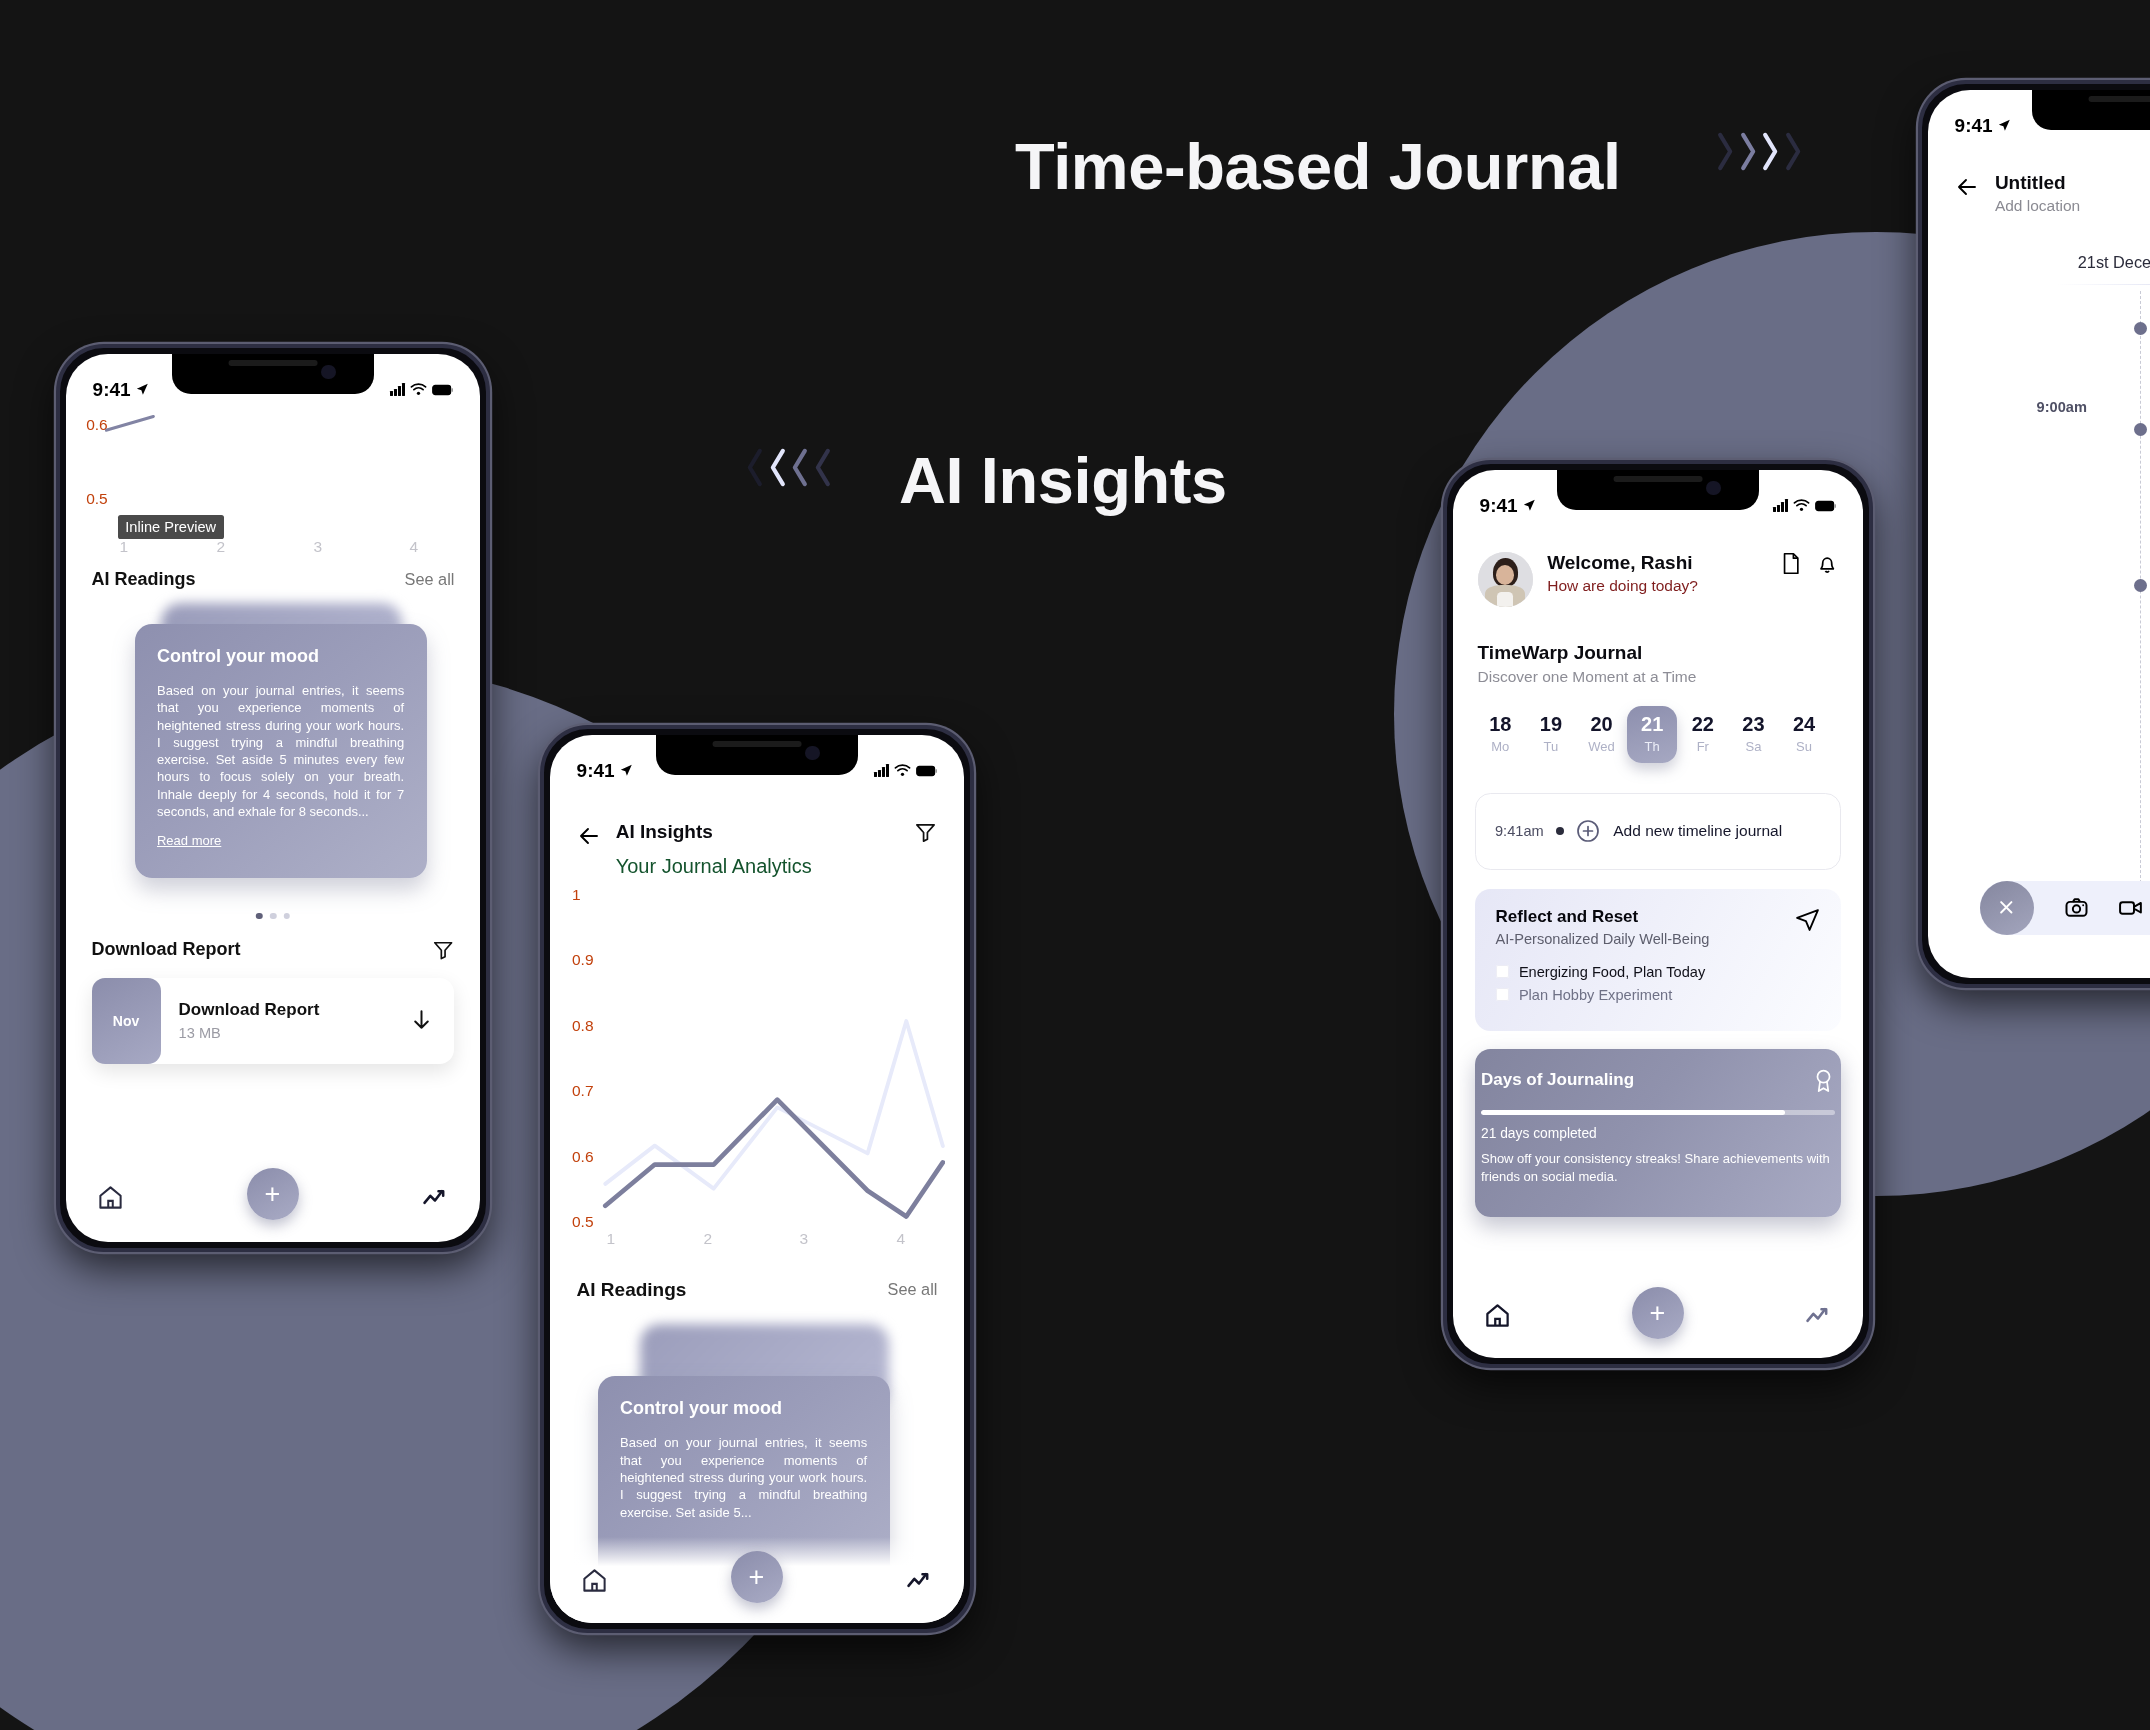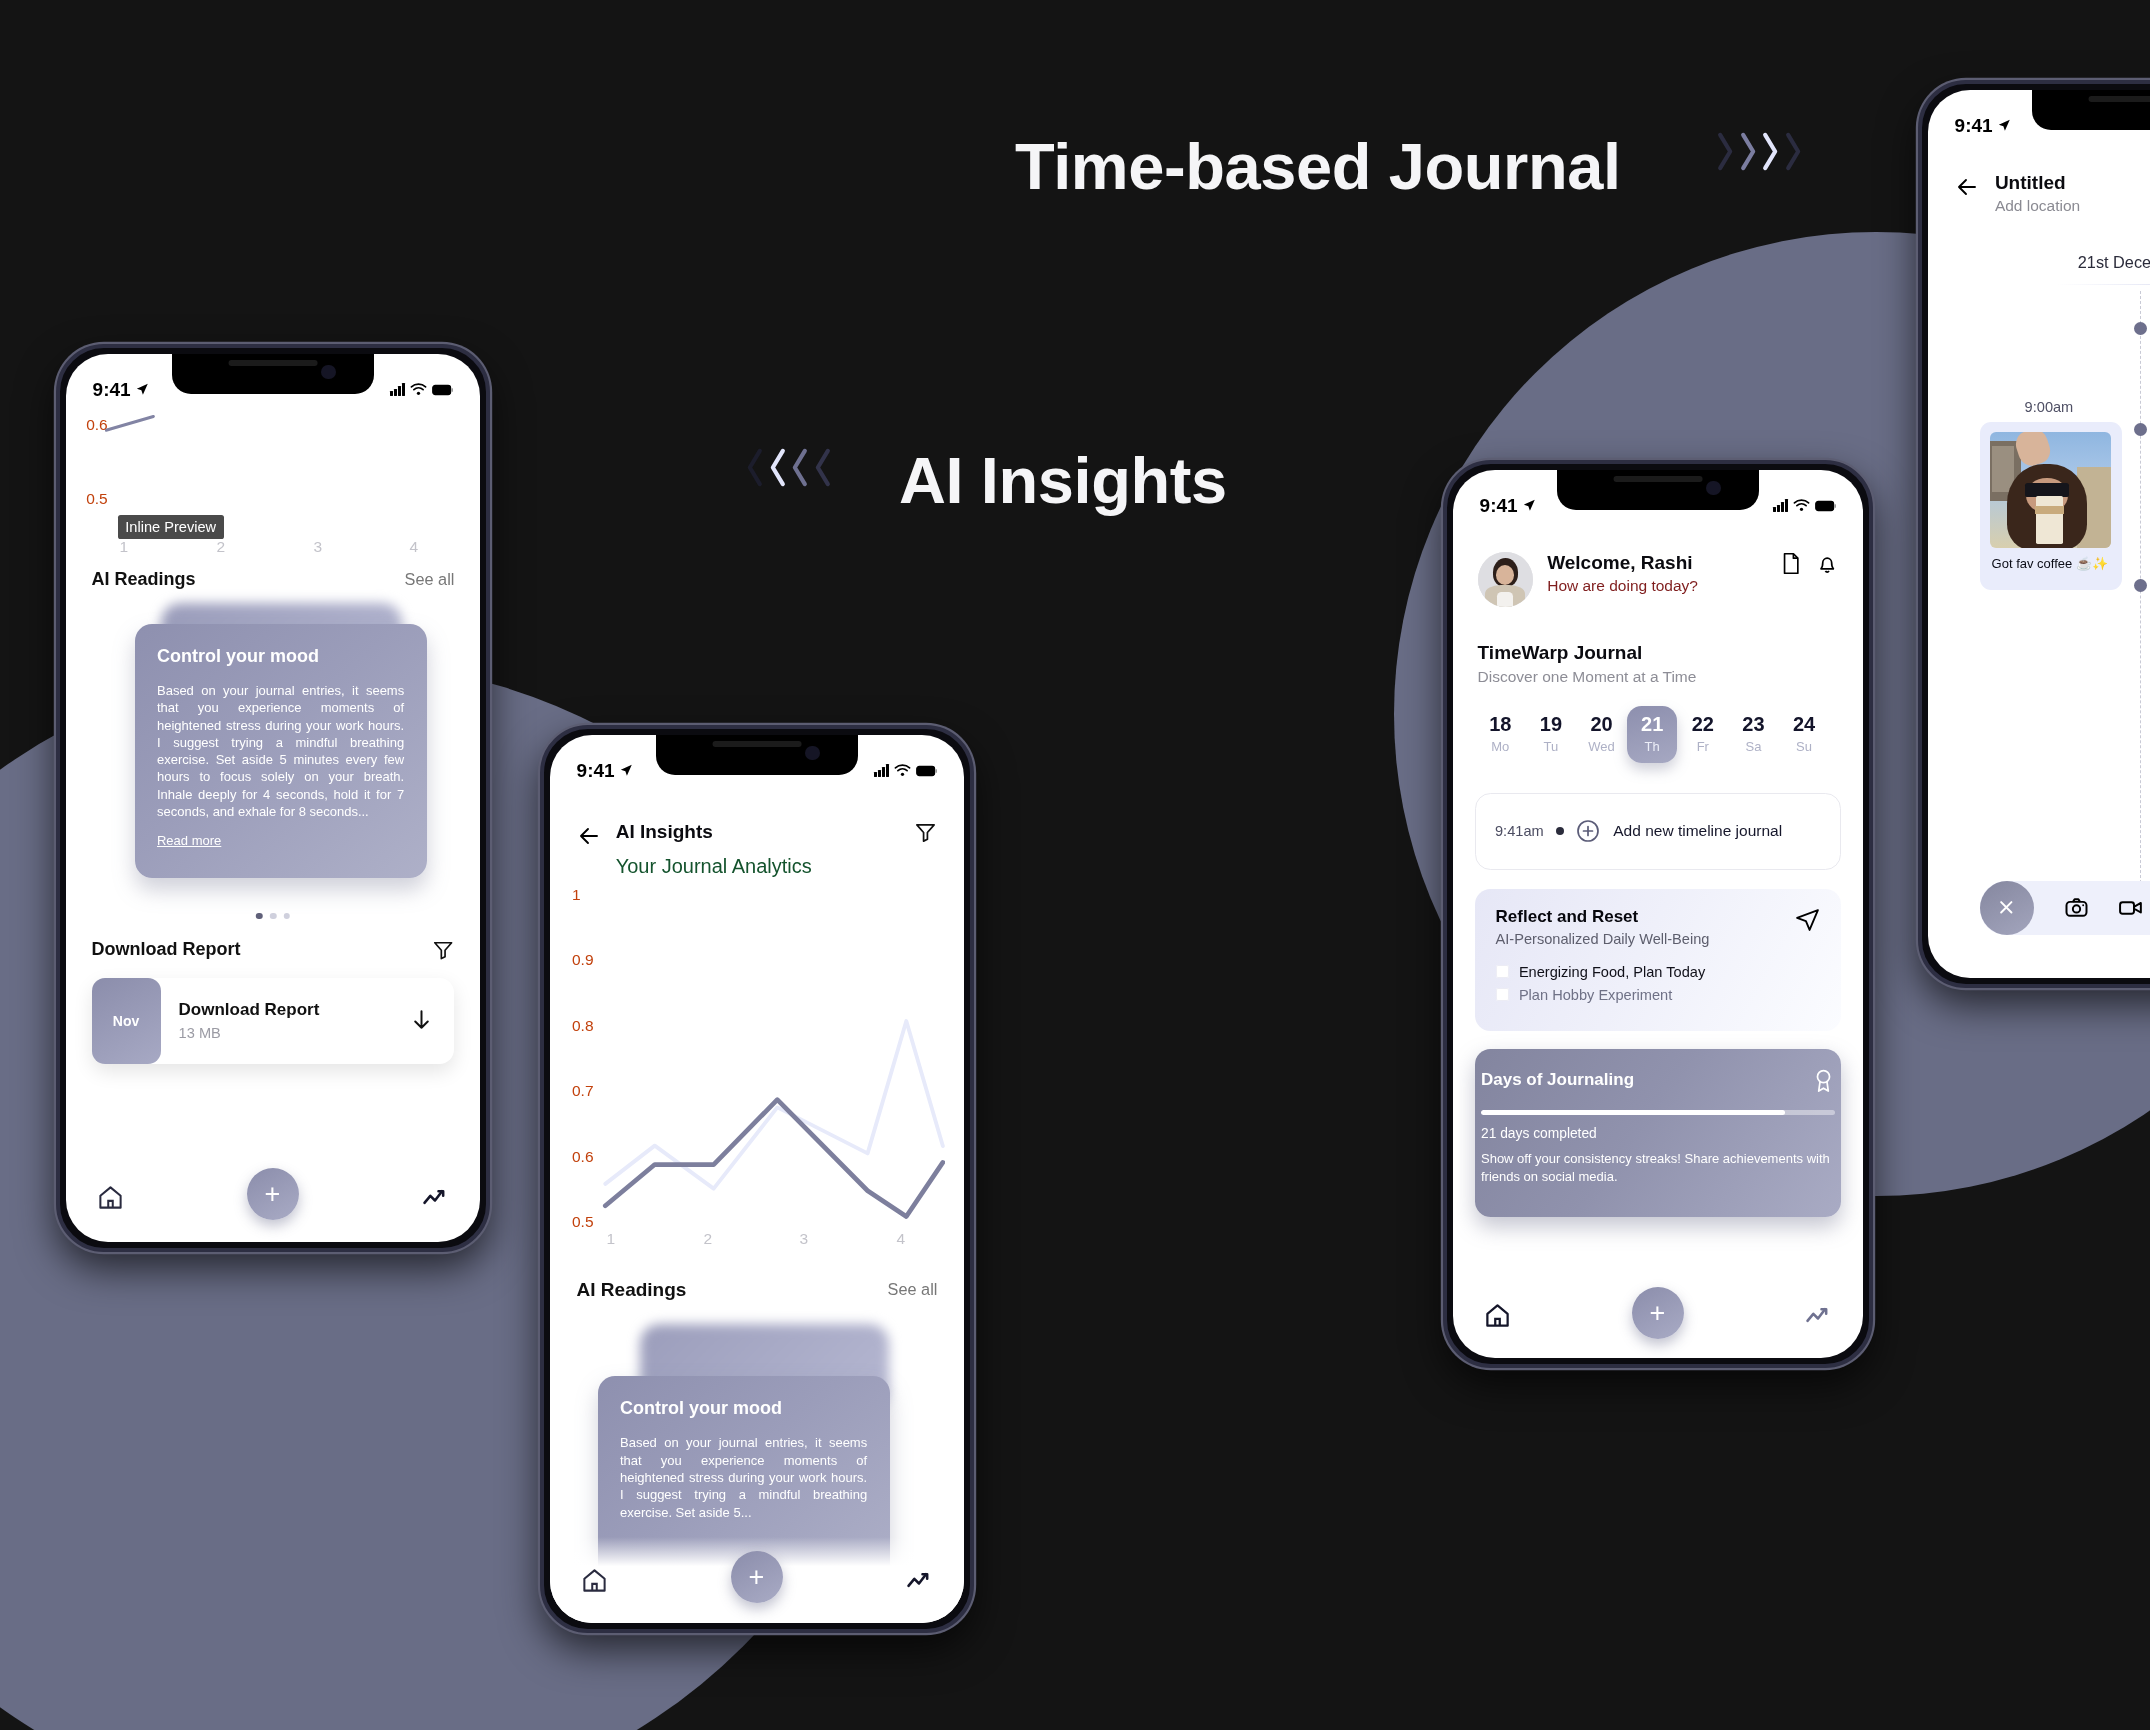--- a/index.html
+++ b/index.html
@@ -605,36 +605,22 @@
         </div>
       </div>
 
       <div style="position:absolute; left:0; right:0; top:163px; text-align:center; font-size:16.3px; color:#2b2c3b;">21st December</div>
       <div style="position:absolute; left:129px; right:86px; top:194px; height:1.3px; background:linear-gradient(90deg,rgba(230,232,245,0),#e6e8f5,rgba(230,232,245,0));"></div>
 
       <div class="tl-rail" style="left:212px; top:201px; height:602px;"></div>
 
       <div class="tl-dot" style="left:206px; top:232px;"></div>
 
-      <div class="tl-time" style="left:97px; top:309px;">9:00am</div>
+      <div class="tl-time" style="left:109px; top:309px;font-weight:bold;">9:00am</div>
       <div class="tl-dot" style="left:206px; top:333px;"></div>
-      <div class="tl-bubble" style="left:52px; top:332px; width:142px; height:168px;">
-        <div class="photo" style="margin:10.3px 10.3px 0 10.3px; height:116px;">
-          <div style="position:absolute;left:0;top:8%;width:26%;height:52%;background:#7a6f62;"></div>
-          <div style="position:absolute;left:2%;top:12%;width:18%;height:40%;background:#9a8f80;"></div>
-          <div style="position:absolute;right:0;top:30%;width:28%;height:70%;background:#c2b394;"></div>
-          <div style="position:absolute;left:22%;top:-2%;width:26%;height:30%;border-radius:40%;background:#d8b49a;transform:rotate(-18deg);"></div>
-          <div style="position:absolute;left:14%;top:28%;width:66%;height:74%;border-radius:46% 46% 30% 30%;background:#3a261b;"></div>
-          <div style="position:absolute;left:30%;top:40%;width:34%;height:30%;border-radius:50%;background:#c79a7e;"></div>
-          <div style="position:absolute;left:29%;top:44%;width:36%;height:12%;border-radius:2.6px;background:#15151b;"></div>
-          <div style="position:absolute;left:38%;top:55%;width:22%;height:42%;background:#efe7d5;border-radius:1.7px;"></div>
-          <div style="position:absolute;left:37%;top:64%;width:24%;height:7%;background:#c9ab7d;"></div>
-        </div>
-        <div style="font-size:13px; color:#0b0c16; padding:8.6px 0 0 12px;">Got fav coffee ☕✨</div>
-      </div>
 
       <div class="tl-dot" style="left:206px; top:489px;"></div>
 
       <div class="bottom-dock" style="left:52px; top:791px; width:267px; height:54px;">
         <div class="dock-x" style="width:54px;height:54px;">
           <svg width="20.6" height="20.6" viewBox="0 0 24 24">
               <path d="M6 6l12 12M18 6L6 18" stroke="#fff" stroke-width="2.3" stroke-linecap="round"></path>
             </svg>
         </div>
         <svg width="25" height="25" viewBox="0 0 24 24" style="margin-left:30px;">

